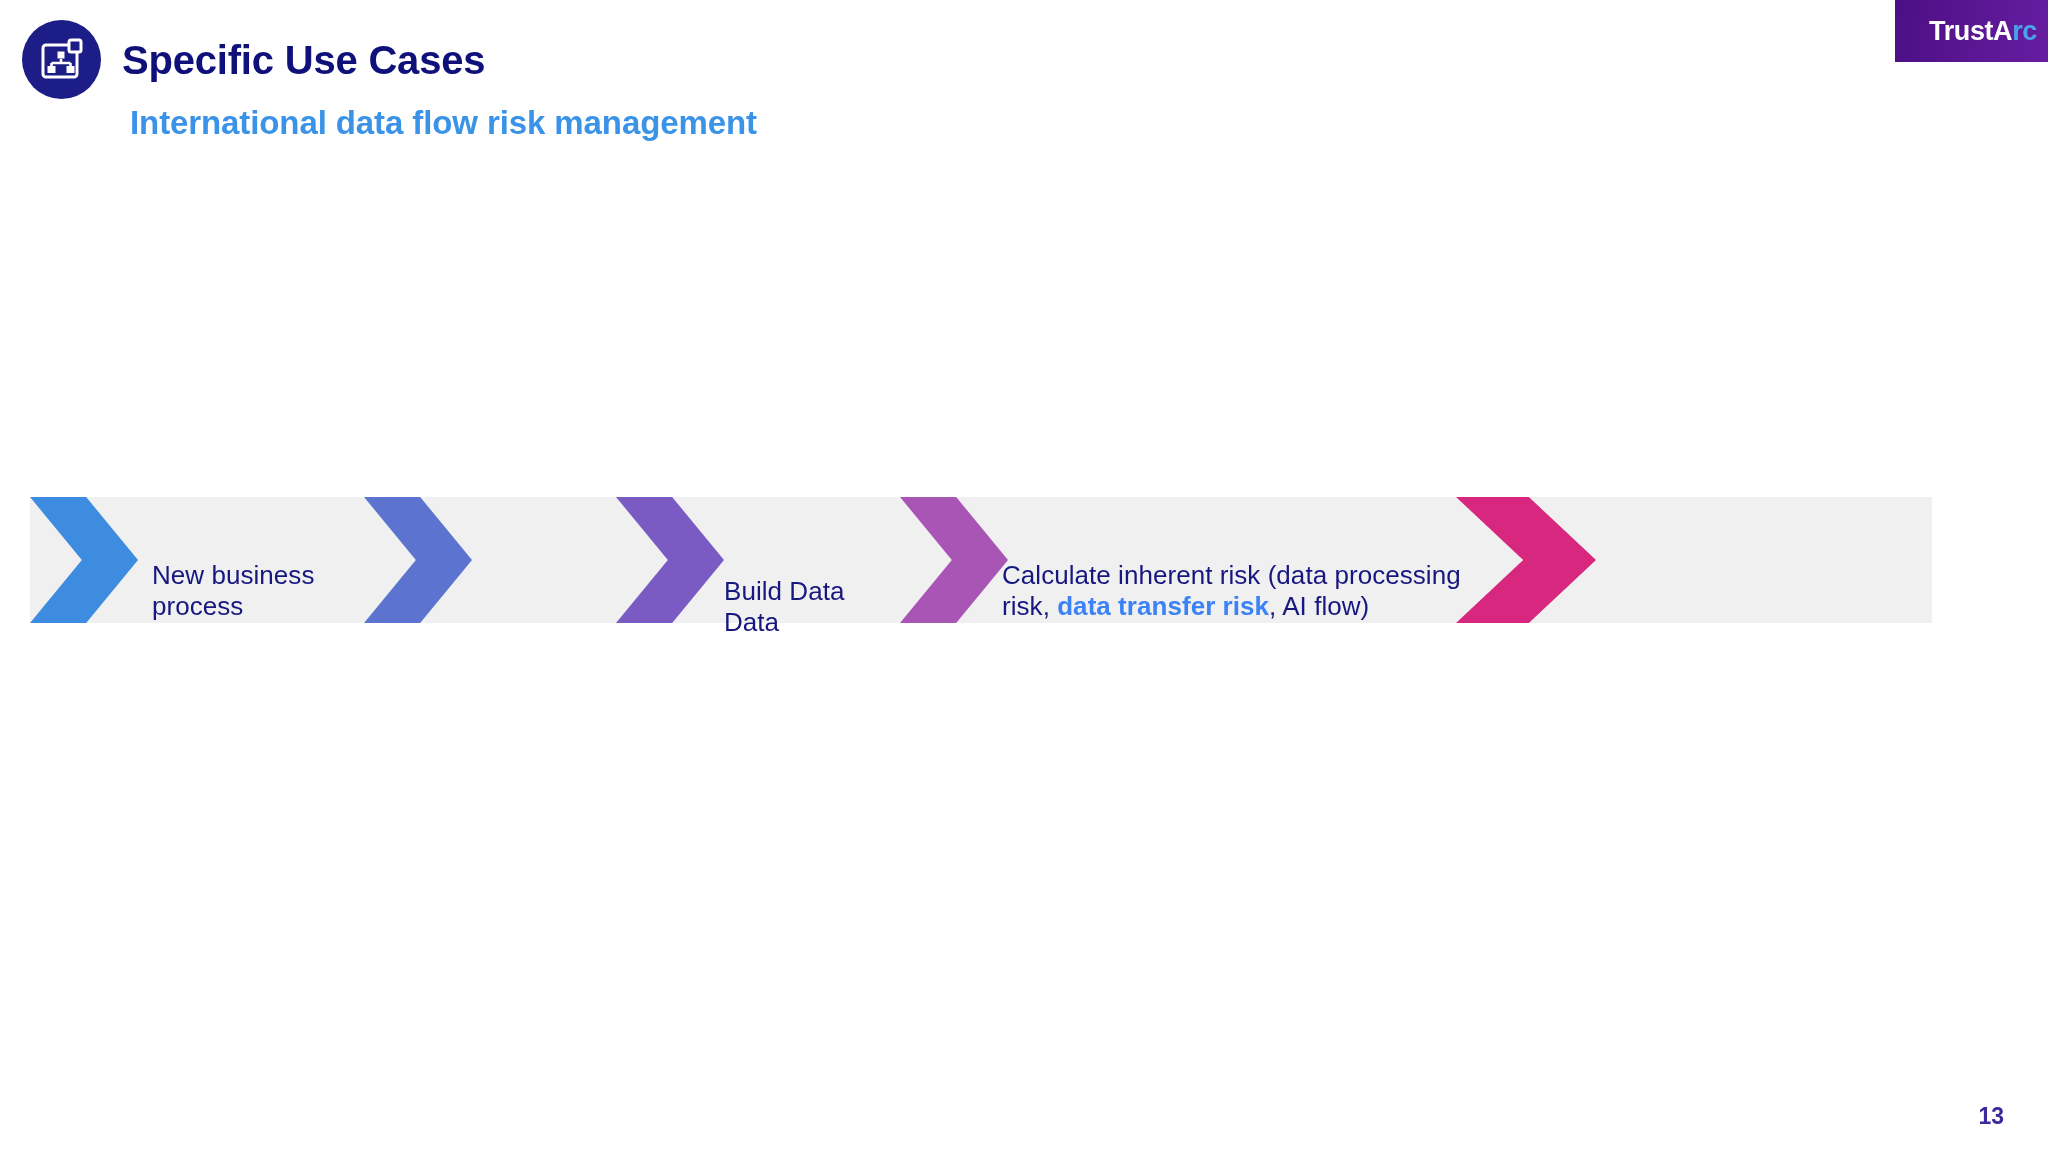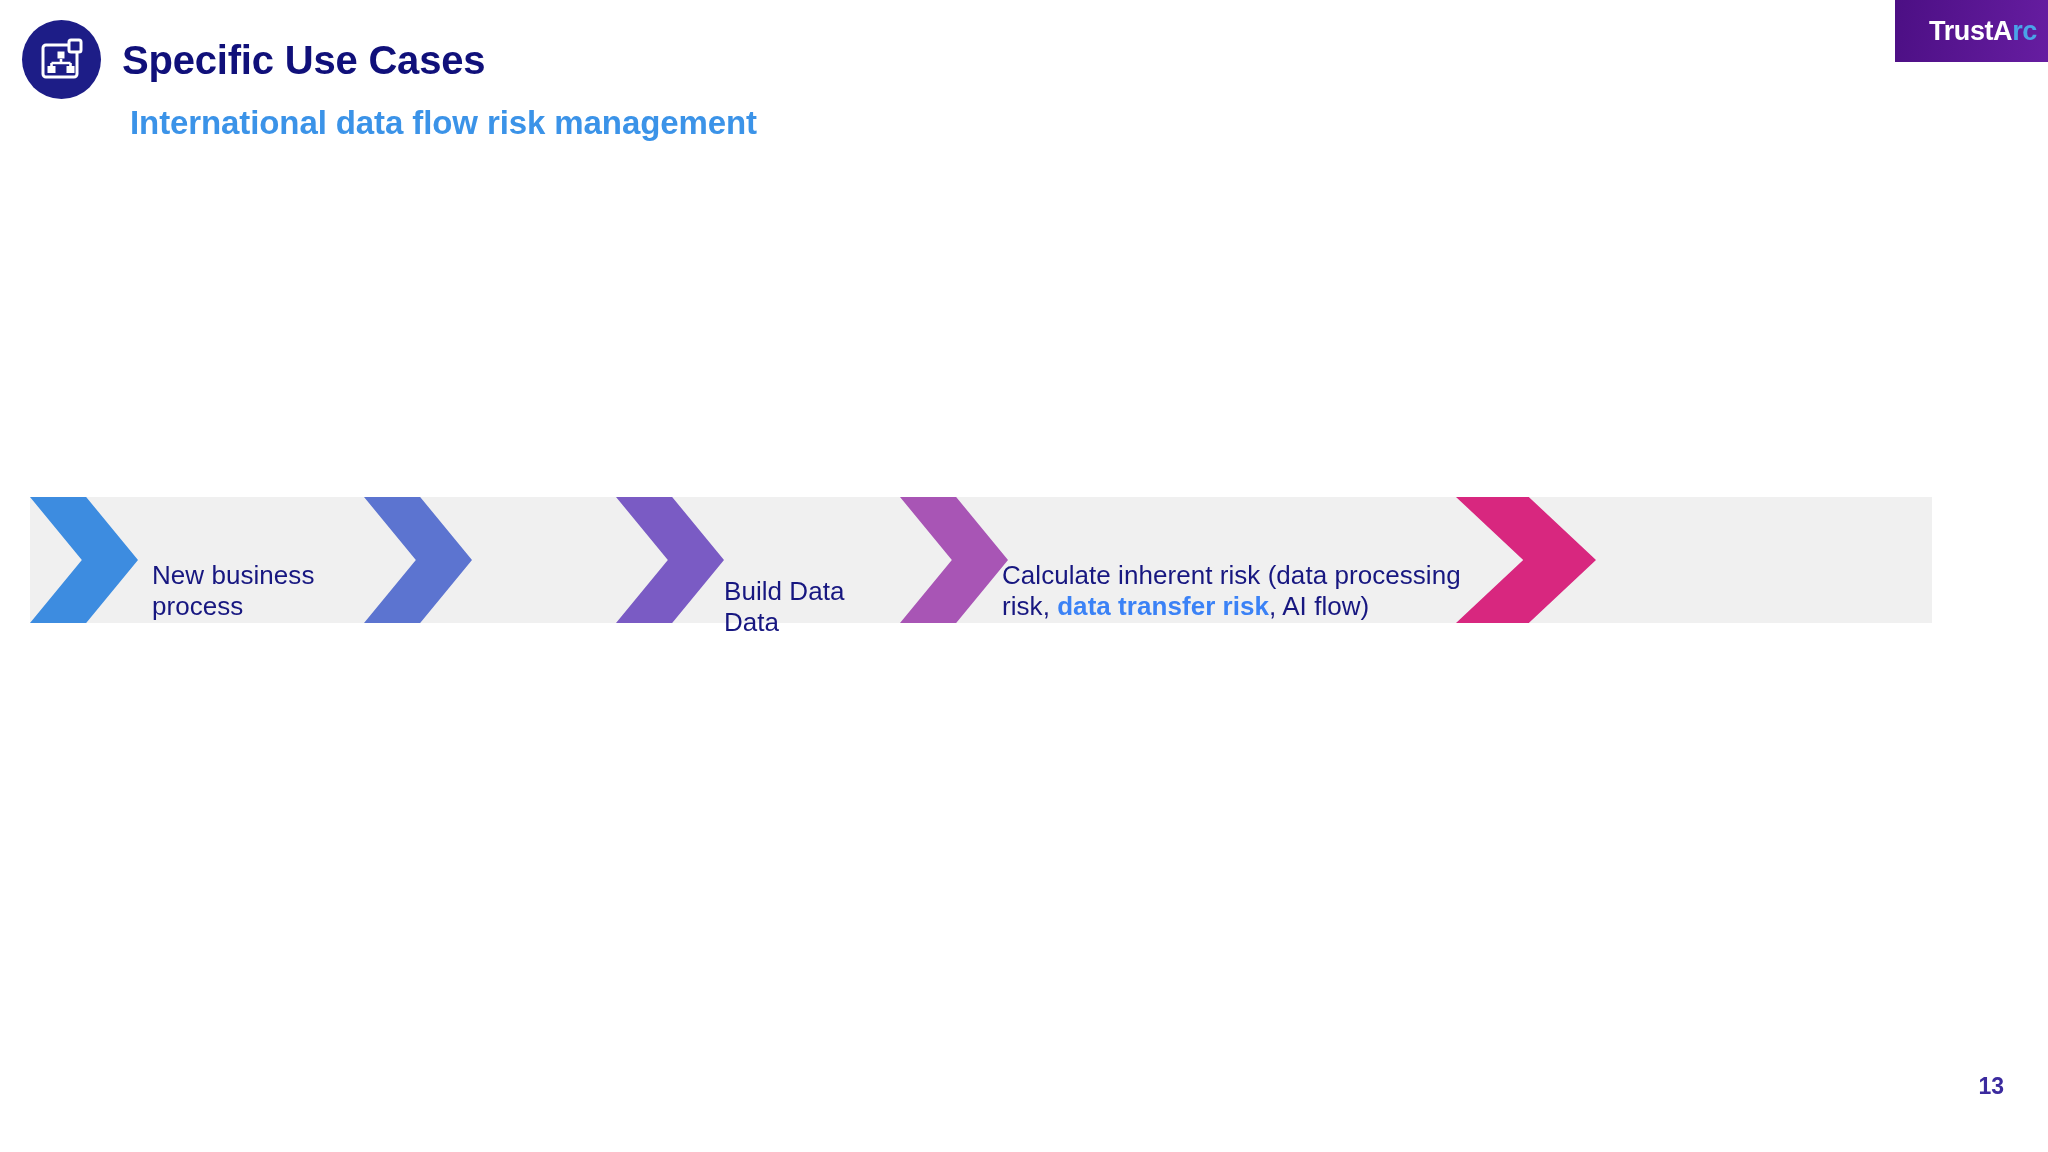--- a/index.html
+++ b/index.html
@@ -117,21 +117,21 @@
     line-height: 1.22;
     color: #171780;
     letter-spacing: 0.05px;
   }
   .flow-step-label b { font-weight: bold; color: #3b82f6; }
 
   
   #page-number {
     position: absolute;
     right: 44px;
-    bottom: 52px;
+    bottom: 22px;
     font-size: 23px;
     font-weight: bold;
     color: #3b2a9e;
     margin-top: 32px;
   }
 </style>
 </head>
 <body>
 
 <div id="slide">

